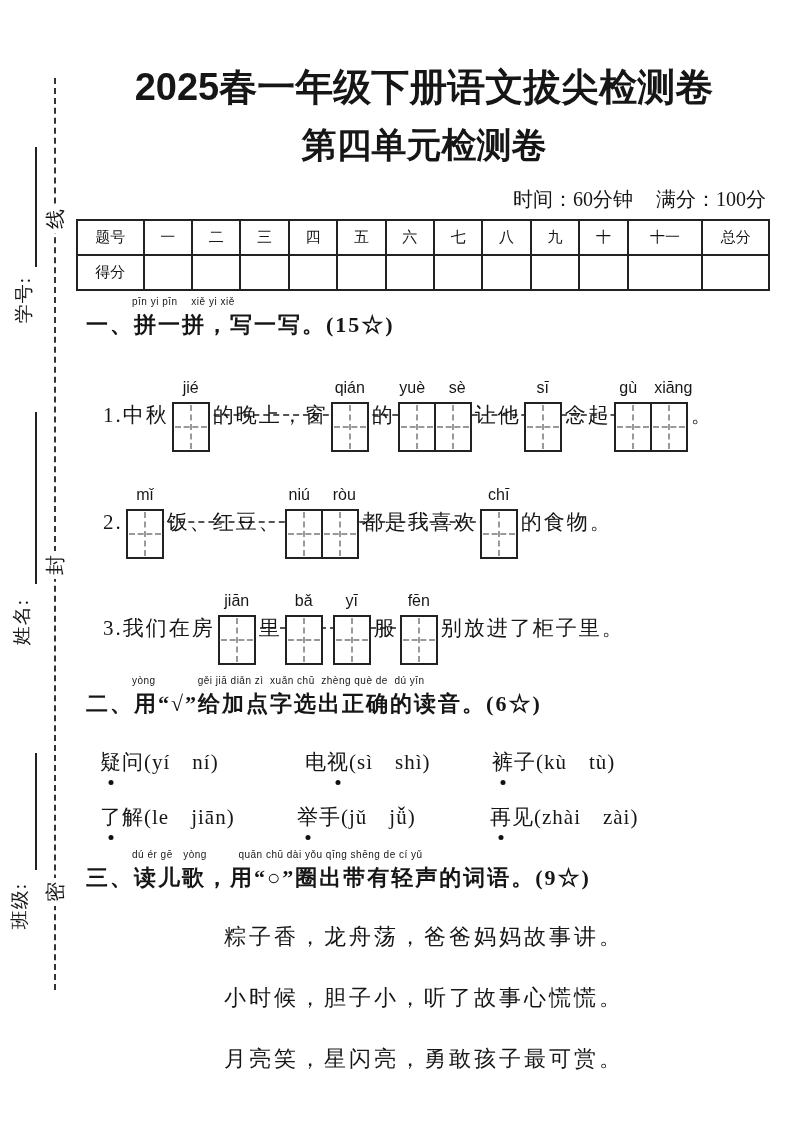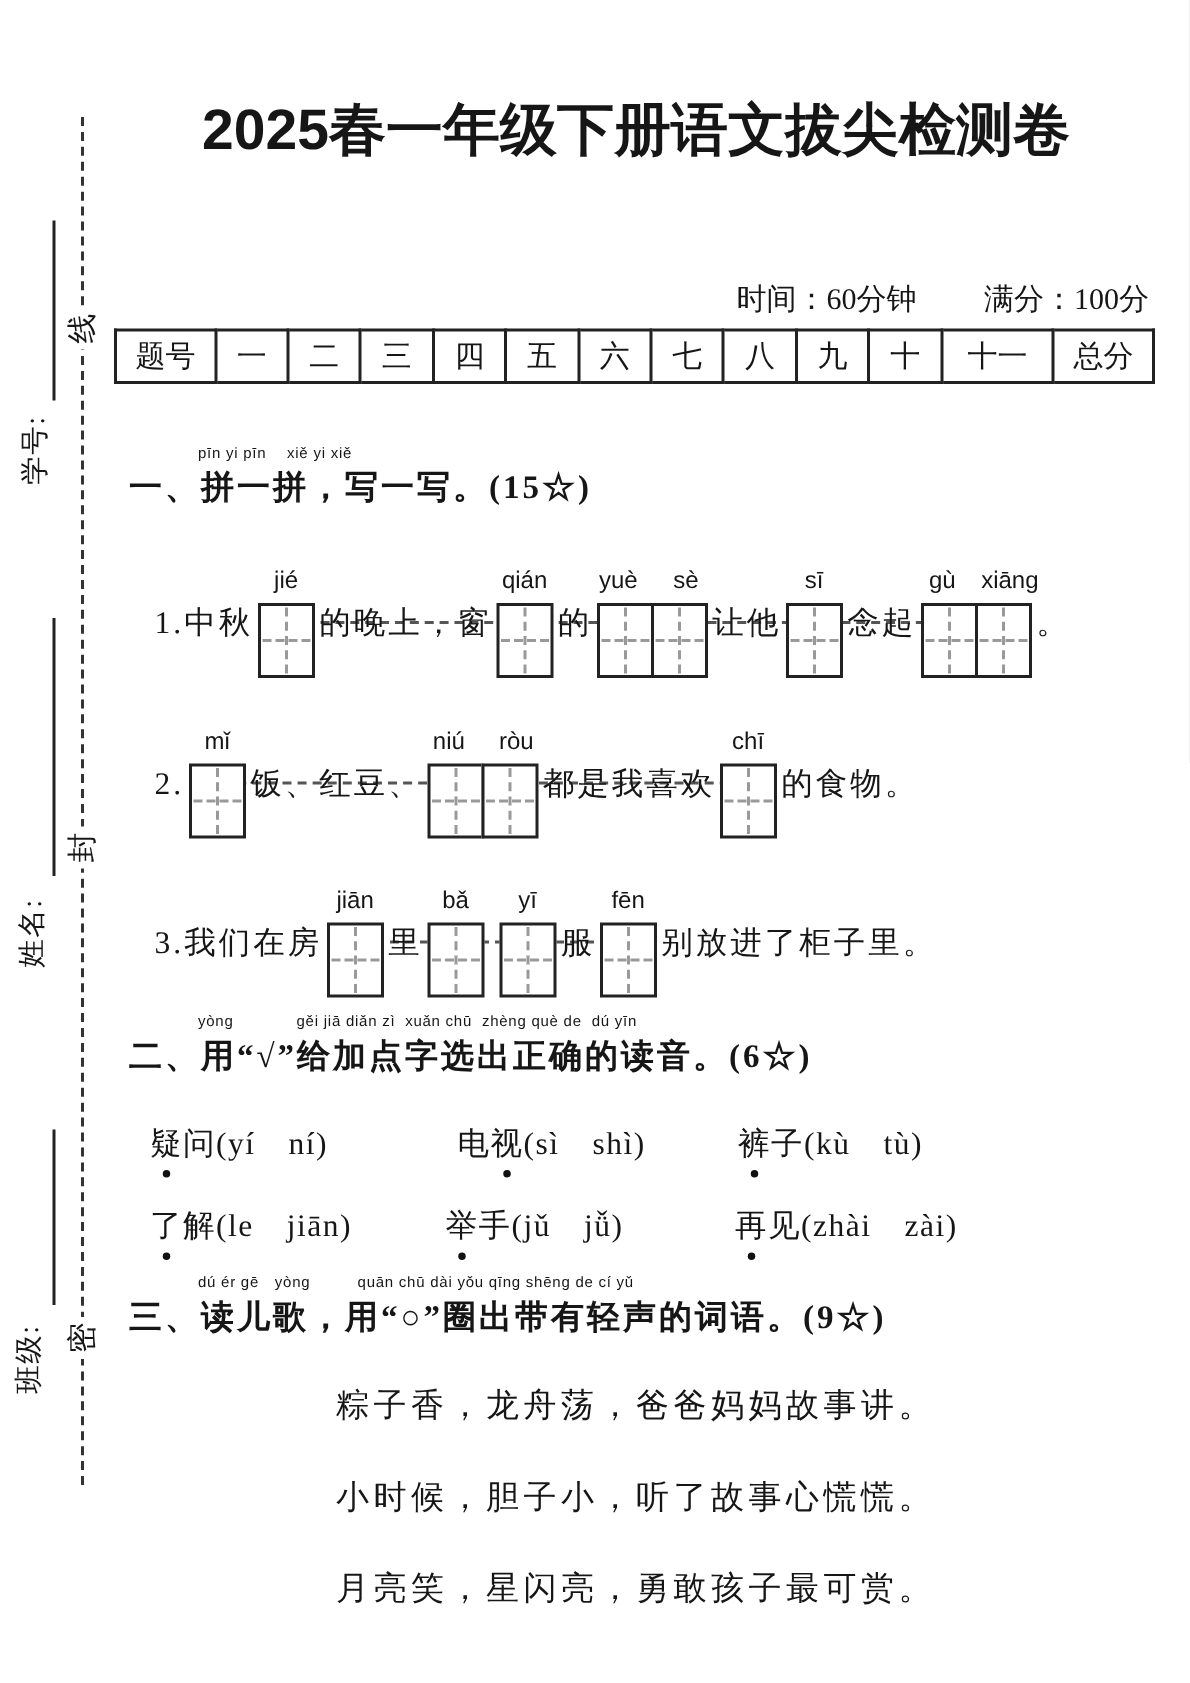--- a/index.html
+++ b/index.html
@@ -13,25 +13,25 @@
   .side-label{position:absolute;width:84px;height:22px;line-height:22px;text-align:center;
               transform:rotate(-90deg);font-size:19px;letter-spacing:1px;}
   .blank-line{position:absolute;left:35px;width:0;border-left:2px solid #222;}
 
   
   .title{position:absolute;top:66px;left:76px;width:696px;text-align:center;
          font-family:"Liberation Sans",sans-serif;font-weight:bold;font-size:38px;line-height:1.15;}
   .subtitle{position:absolute;top:122px;left:76px;width:696px;text-align:center;
             font-family:"Liberation Sans",sans-serif;font-weight:bold;font-size:35px;}
   .info{position:absolute;top:186px;left:76px;width:690px;text-align:right;font-size:20px;}
-  .info span{margin-left:40px;}
+  .info span{margin-left:18px;}
 
   
   .score-table{position:absolute;top:219px;left:76px;border-collapse:collapse;table-layout:fixed;width:694px;}
-  .score-table td{border:2px solid #222;height:33px;text-align:center;font-size:20px;padding:0;}
+  .score-table td{border:2px solid #222;height:33px;text-align:center;font-size:15px;padding:0;}
 
   
   .sec{position:absolute;left:86px;width:680px;}
   .sec-pinyin{font-family:"Liberation Sans",sans-serif;font-size:10px;padding-left:46px;
               white-space:pre;letter-spacing:.5px;}
   .sec-heading{font-size:22px;font-weight:bold;letter-spacing:2px;margin-top:1px;}
 
   
   .qrow{position:absolute;left:100px;display:flex;align-items:center;height:52px;
         font-size:21px;letter-spacing:2px;white-space:nowrap;}
@@ -68,20 +68,21 @@
   <div class="blank-line" style="top:412px;height:172px"></div>
   <div class="blank-line" style="top:753px;height:117px"></div>
   <div class="side-label" style="left:-18px;top:289px">学号:</div>
   <div class="side-label" style="left:-20px;top:611px">姓名:</div>
   <div class="side-label" style="left:-22px;top:895px">班级:</div>
   <div class="seal-char" style="top:206px">线</div>
   <div class="seal-char" style="top:552px">封</div>
   <div class="seal-char" style="top:879px">密</div>
 
   <div class="title">2025春一年级下册语文拔尖检测卷</div>
+  <div class="subtitle">第四单元检测卷</div>
   <div class="info">
     <span>时间：60分钟</span>
     <span>满分：100分</span>
   </div>
 
   <table class="score-table">
     <colgroup>
       <col style="width:66px">
         <col style="width:48px">
         <col style="width:48px">
@@ -105,20 +106,35 @@
       <td>四</td>
       <td>五</td>
       <td>六</td>
       <td>七</td>
       <td>八</td>
       <td>九</td>
       <td>十</td>
       <td>十一</td>
       <td>总分</td>
     </tr>
+    <tr>
+      <td>得分</td>
+      <td></td>
+          <td></td>
+      <td></td>
+          <td></td>
+      <td></td>
+          <td></td>
+      <td></td>
+          <td></td>
+      <td></td>
+          <td></td>
+      <td></td>
+          <td></td>
+    </tr>
   </tbody>
     </table>
 
   <div class="sec" style="top:295px">
     <div class="sec-pinyin">pīn yi pīn　 xiě yi xiě</div>
     <div class="sec-heading">一、拼一拼，写一写。(15☆)</div>
   </div>
 
   <div class="qrow" style="top:389px">
     <span class="rt">1.中秋</span>

